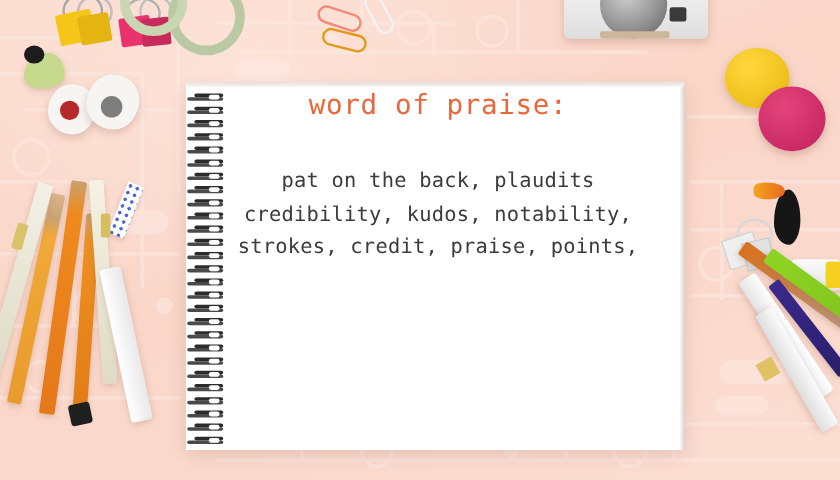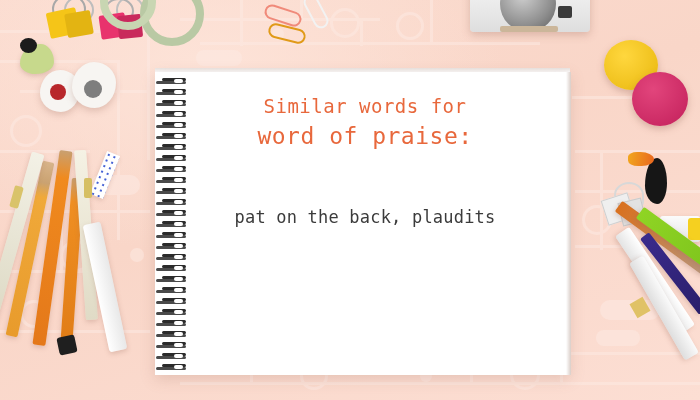--- a/index.html
+++ b/index.html
@@ -39,21 +39,21 @@
   .coil{position:absolute;left:0;height:7px;width:34px;}
   .coil .wireA{position:absolute;left:10px;top:0;width:24px;height:3px;background:#2b2b2b;border-radius:2px;}
   .coil .wireB{position:absolute;left:4px;top:3px;width:30px;height:3px;background:#4a4a4a;border-radius:2px;}
   .coil .hole{position:absolute;left:22px;top:1px;width:9px;height:4px;background:#ffffff;border-radius:2px;}
 
   
   .content{position:absolute;left:175px;top:72px;width:380px;height:303px;
     display:flex;flex-direction:column;align-items:center;}
   .title1{margin-top:22px;font-size:19px;color:#e8683c;letter-spacing:.5px;line-height:1.35;}
   .title2{font-size:23px;color:#e8683c;letter-spacing:.5px;line-height:1.4;}
-  .words{margin-top:52px;font-size:17px;color:#3b3b3b;line-height:1.62;text-align:center;letter-spacing:.2px;}
+  .words{margin-top:34px;font-size:17px;color:#3b3b3b;line-height:1.62;text-align:center;letter-spacing:.2px;}
   .words div{white-space:nowrap;}
 
   
   .watermark{position:absolute;right:8px;top:5px;font-size:13px;color:#ffffff;
     letter-spacing:.4px;text-shadow:0 1px 2px rgba(160,110,95,.45);}
 
   
   .obj{position:absolute;}
   .clipY{position:absolute;background:#f5c518;border-radius:2px;}
   .clipP{position:absolute;background:#e8336d;border-radius:2px;}
@@ -356,21 +356,22 @@
         <div class="hole"></div>
       </div>
     <div class="coil" style="top:286px;">
         <div class="wireA"></div>
         <div class="wireB"></div>
         <div class="hole"></div>
       </div>
   </div>
 
   <div class="content">
-    <div class="title1">Similar words for</div>
     <div class="title2">word of praise:</div>
     <div class="words">
       <div>pat on the back, plaudits</div>
+      <div>credibility, kudos, notability,</div>
+      <div>strokes, credit, praise, points,</div>
     </div>
   </div>
 
 
 </div>
 
 </body></html>

